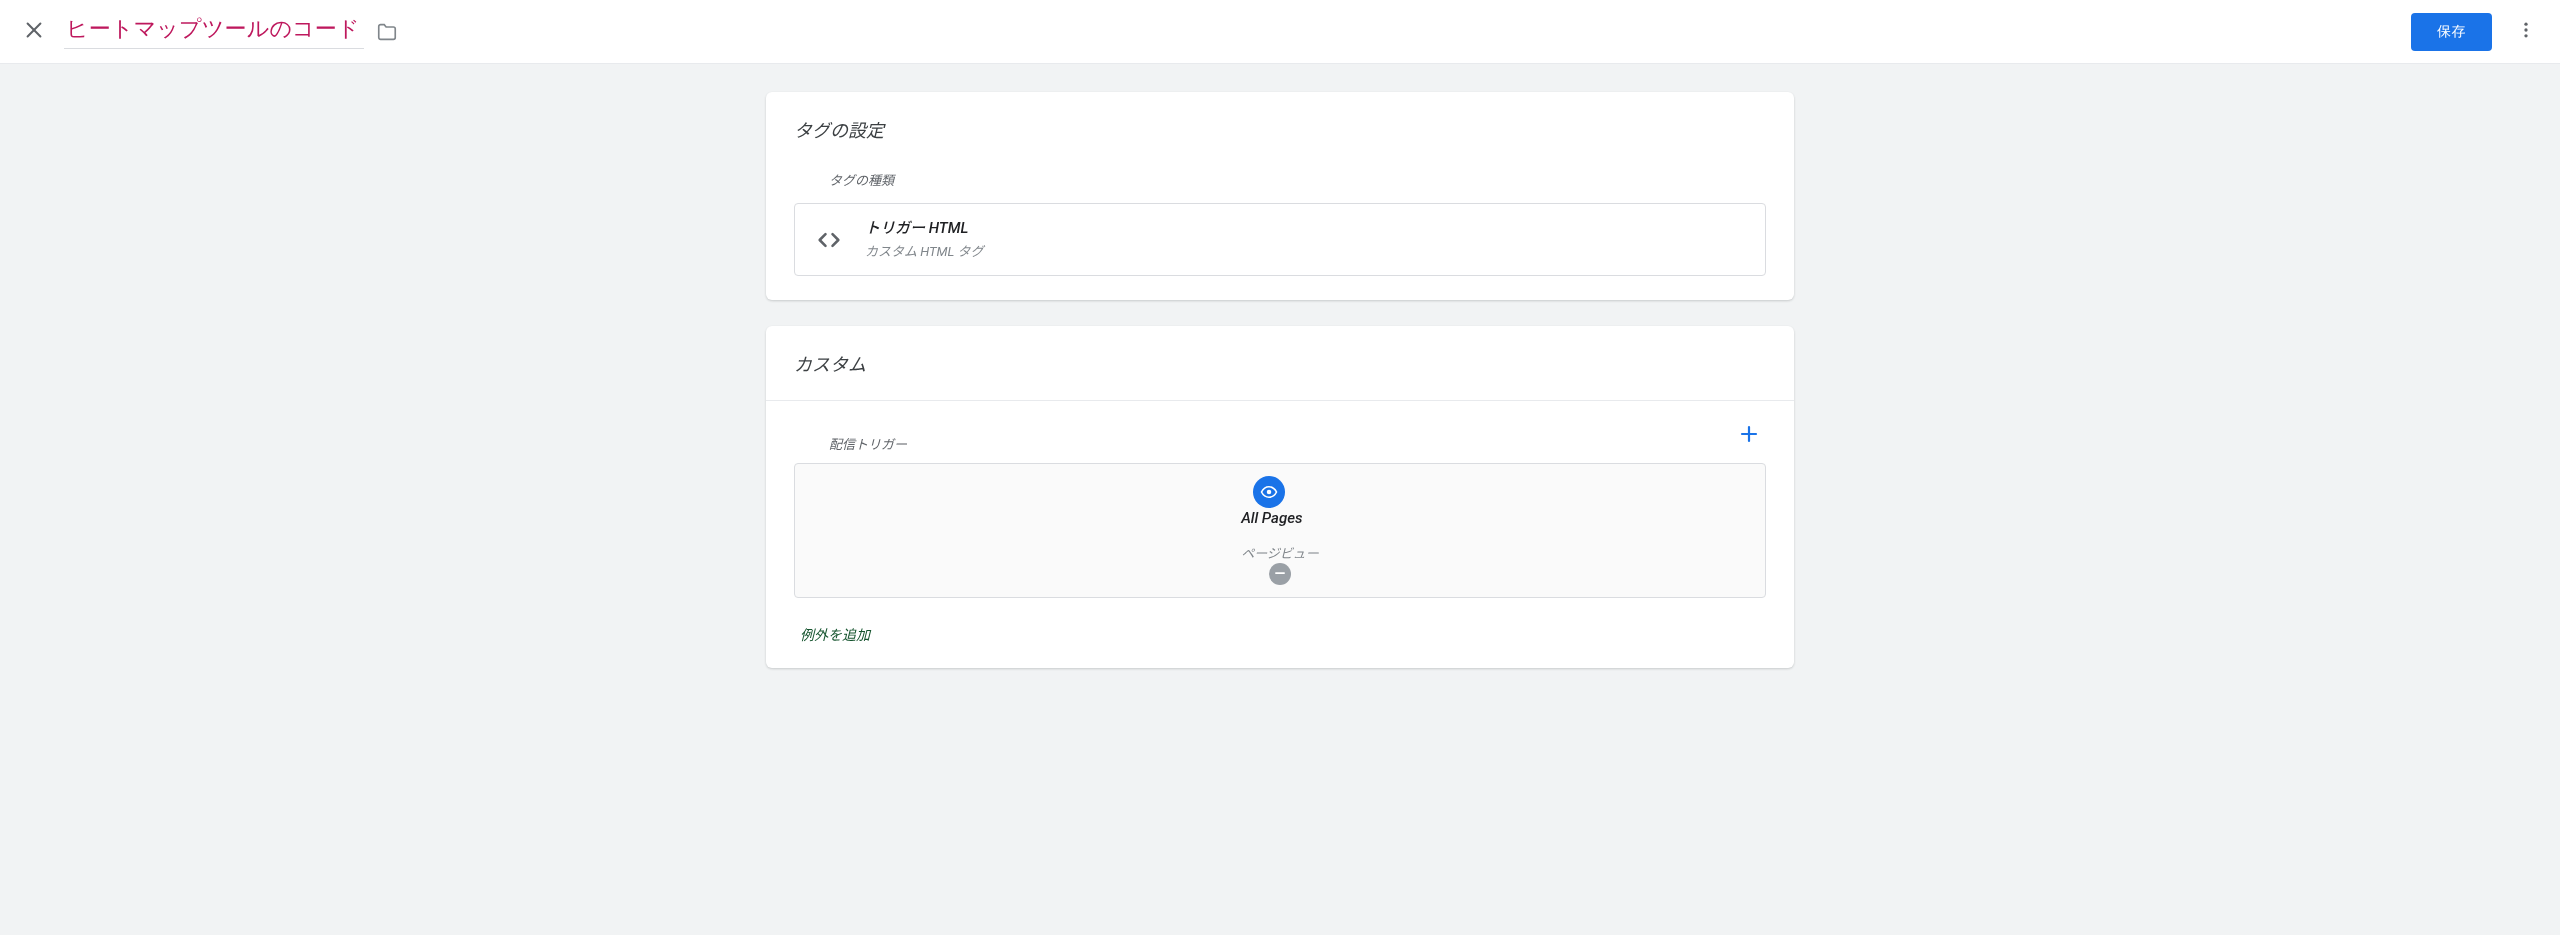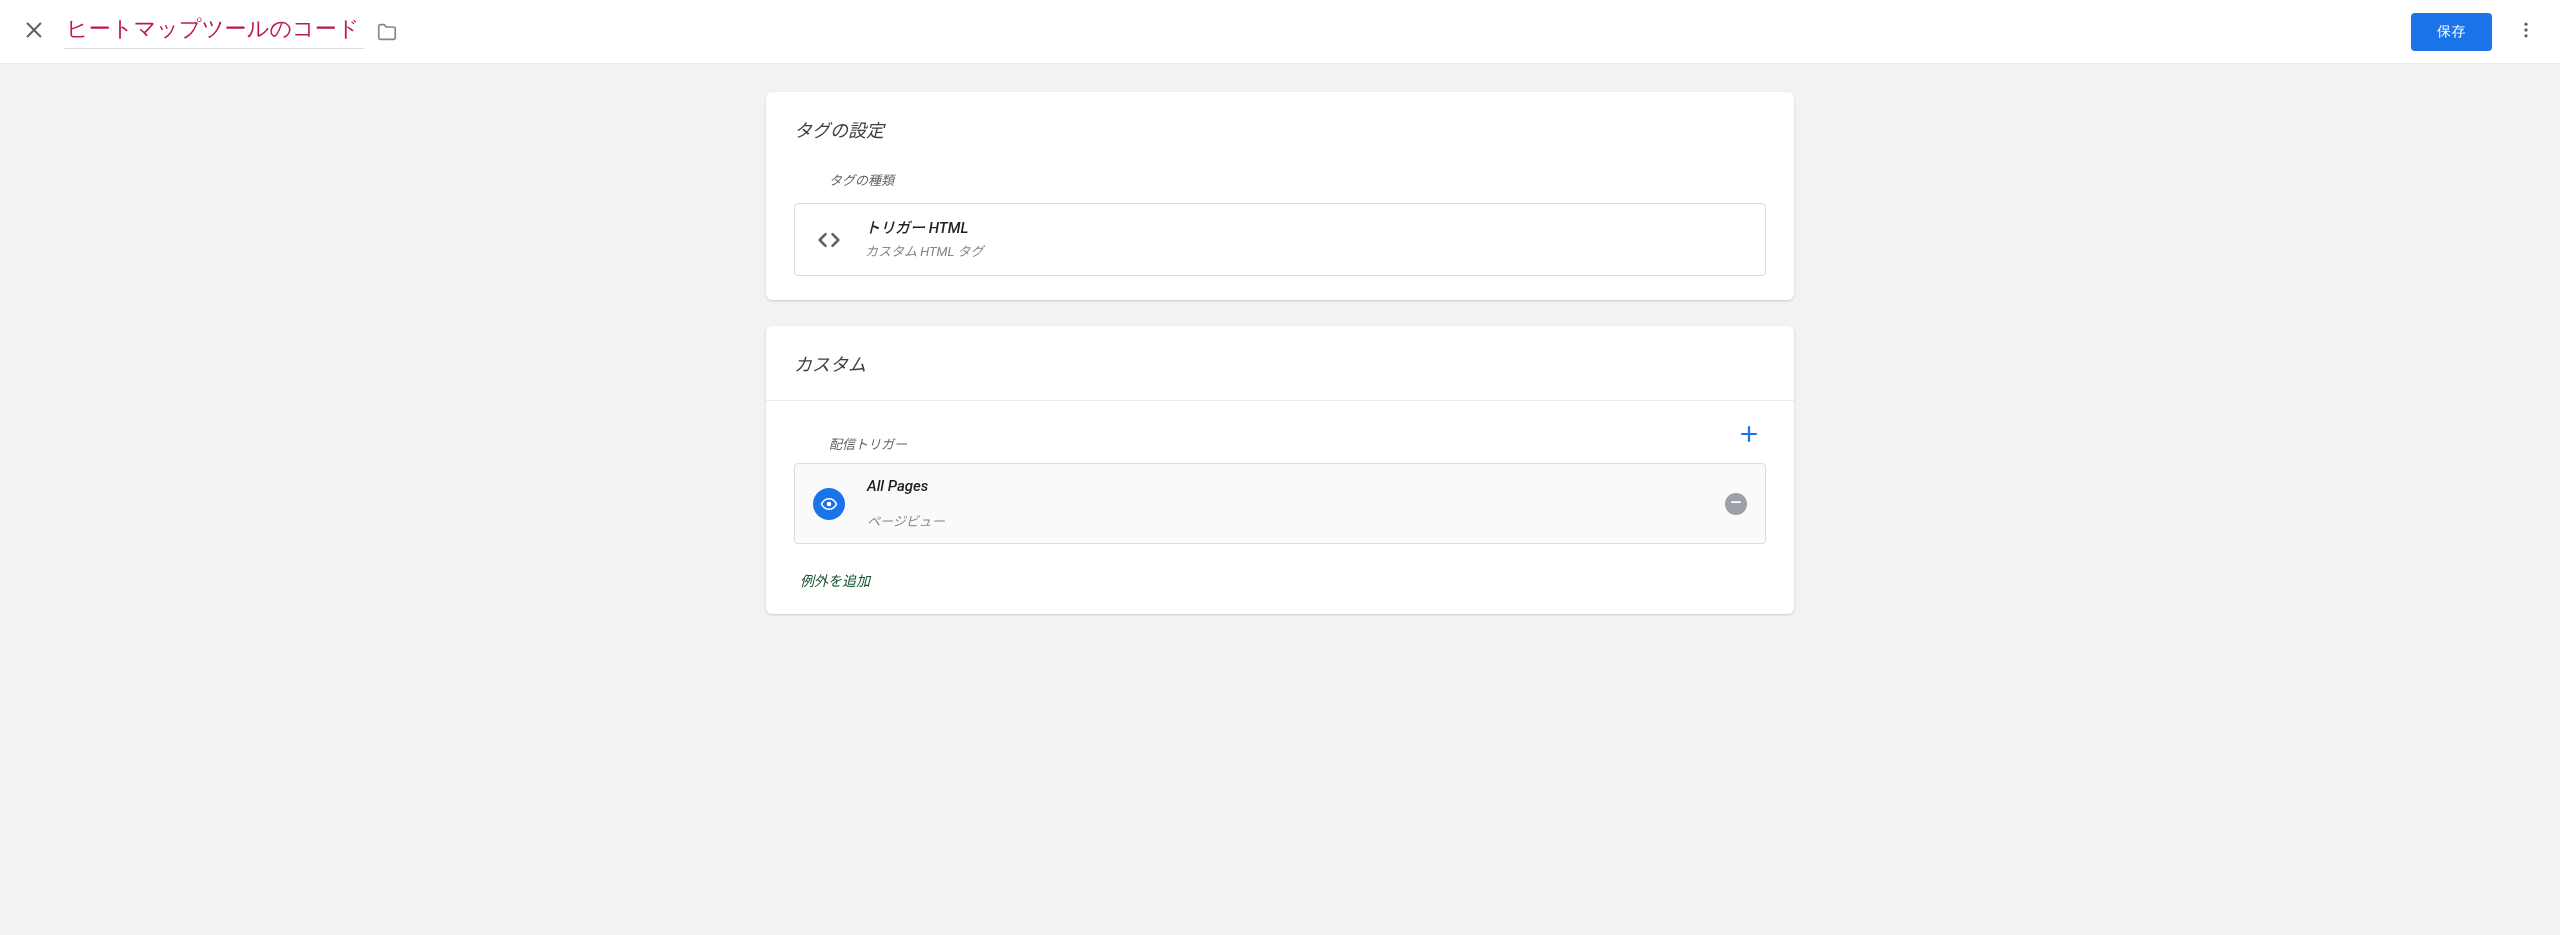--- a/index.html
+++ b/index.html
@@ -151,20 +151,21 @@
     }
     .trigger-row {
       margin: 2px 28px 0 28px;
       border: 1px solid #dadce0;
       border-radius: 4px;
       display: flex;
       align-items: center;
       padding: 12px 18px;
       cursor: pointer;
       background: #fafafa;
+      flex-direction: column;
     }
     .pageview-icon-wrap {
       width: 32px; height: 32px;
       border-radius: 50%;
       background: #1a73e8;
       display: flex; align-items: center; justify-content: center;
       margin-right: 22px;
       color: #fff;
       flex-shrink: 0;
     }

